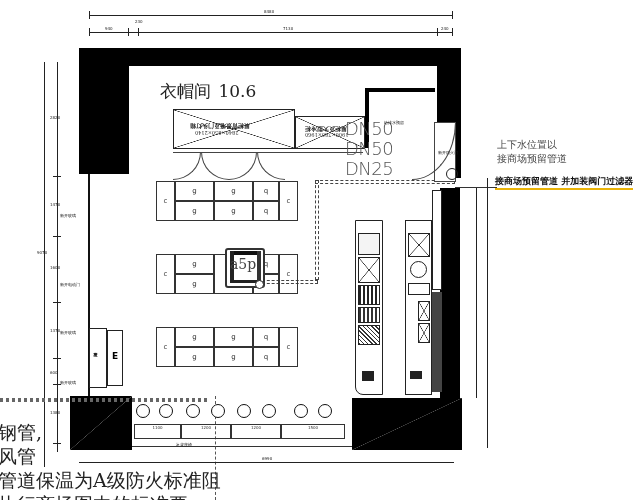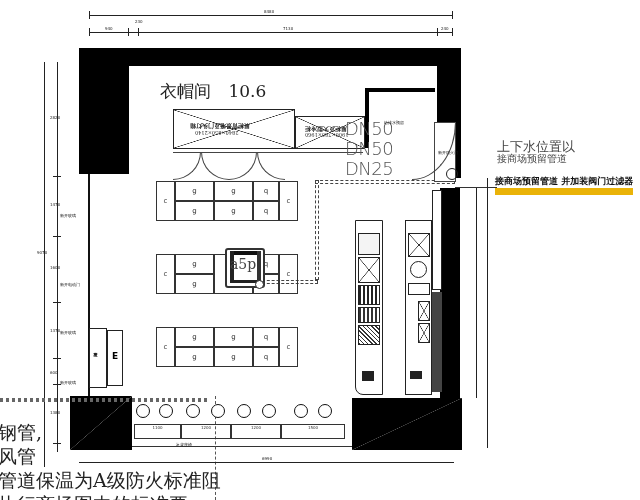--- a/index.html
+++ b/index.html
@@ -78,21 +78,21 @@
 <div class="wall" style="left:365px;top:88px;width:70px;height:4px;"></div>
 <div class="wall" style="left:365px;top:88px;width:4px;height:60px;"></div>
 <div class="wall" style="left:440px;top:188px;width:20px;height:260px;"></div>
 <div class="thin" style="left:88px;top:174px;width:2px;height:250px;"></div>
 <div class="diag" style="left:70px;top:396px;width:62px;height:54px;"></div>
 <div class="diag" style="left:352px;top:398px;width:110px;height:52px;"></div>
 <div class="thin" style="left:132px;top:446px;width:220px;height:1px;background:#333;"></div>
 
 <div class="label-cn" style="left:160px;top:80px;font-size:17px;">
   <span>衣帽间</span>
-  <span style="margin-left:12px;">10.6</span>
+  <span style="margin-left:2px;">10.6</span>
 </div>
 
 <div class="xbox" style="left:173px;top:109px;width:122px;height:40px;"></div>
 <div class="label-cn" style="left:190px;top:121px;font-size:6px;font-weight:bold;transform:rotate(180deg);">展柜背景墙及门头灯箱</div>
 <div class="label-cn" style="left:195px;top:130px;font-size:5px;transform:rotate(180deg);">2840×850×2140</div>
 <div class="xbox" style="left:295px;top:116px;width:70px;height:33px;"></div>
 <div class="label-cn" style="left:305px;top:124px;font-size:6px;font-weight:bold;transform:rotate(180deg);">展柜及大型冷柜</div>
 <div class="label-cn" style="left:305px;top:132px;font-size:5px;transform:rotate(180deg);">1900×780×1960</div>
 <div class="thin" style="left:173px;top:152px;width:190px;height:1px;background:#444;"></div>
 <div>
@@ -108,23 +108,23 @@
 <div class="dimtxt" style="left:384px;top:120px;">给排水预留</div>
 <div class="pipe" style="left:315px;top:180px;width:140px;height:4px;"></div>
 <div class="pipe" style="left:315px;top:180px;width:4px;height:100px;"></div>
 <div class="pipe" style="left:262px;top:280px;width:56px;height:4px;"></div>
 
 <div class="equip" style="left:434px;top:122px;width:22px;height:60px;border-color:#444;"></div>
 <div class="door-arc" style="left:412px;top:122px;width:44px;height:58px;border-radius:0 0 100% 0;"></div>
 <div class="dimtxt" style="left:438px;top:150px;">新开防火门</div>
 <div class="abs" style="left:446px;top:168px;width:12px;height:12px;border:1px solid #222;border-radius:50%;box-sizing:border-box;"></div>
 
-<div class="label-cn" style="left:497px;top:138px;font-size:13px;color:#444;">上下水位置以</div>
+<div class="label-cn" style="left:497px;top:138px;font-size:10px;color:#444;">上下水位置以</div>
 <div class="label-cn" style="left:497px;top:152px;font-size:10px;color:#444;">接商场预留管道</div>
-<div class="label-cn" style="left:495px;top:175px;font-size:9px;font-weight:bold;color:#111;border-bottom:7px solid #eab308;">接商场预留管道 并加装阀门过滤器</div>
+<div class="label-cn" style="left:495px;top:175px;font-size:9px;font-weight:bold;color:#111;border-bottom:2px solid #eab308;">接商场预留管道 并加装阀门过滤器</div>
 <div class="thin" style="left:455px;top:187px;width:42px;height:1px;background:#333;"></div>
 
 <div class="dimv" style="left:487px;top:178px;height:270px;"></div>
 <div class="dimv" style="left:476px;top:188px;height:210px;"></div>
 
 <div>
   <div class="cell" style="left:156px;top:181px;width:19px;height:40px;">c</div>
   <div class="cell" style="left:175px;top:181px;width:39px;height:20px;">g</div>
   <div class="cell" style="left:214px;top:181px;width:39px;height:20px;">g</div>
   <div class="cell" style="left:253px;top:181px;width:26px;height:20px;">q</div>

